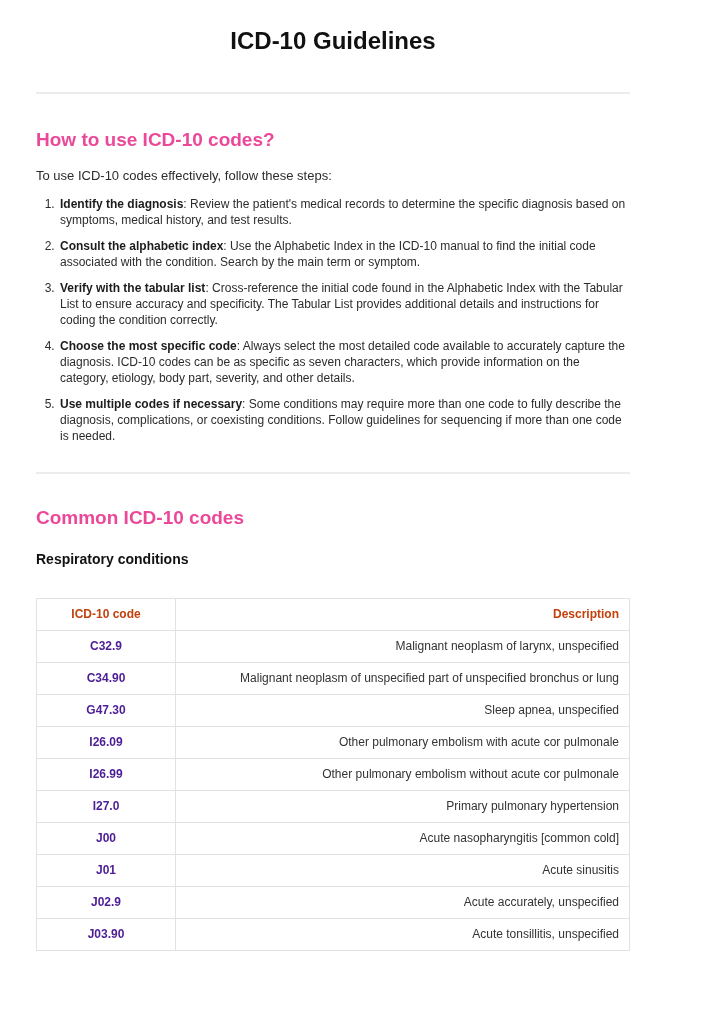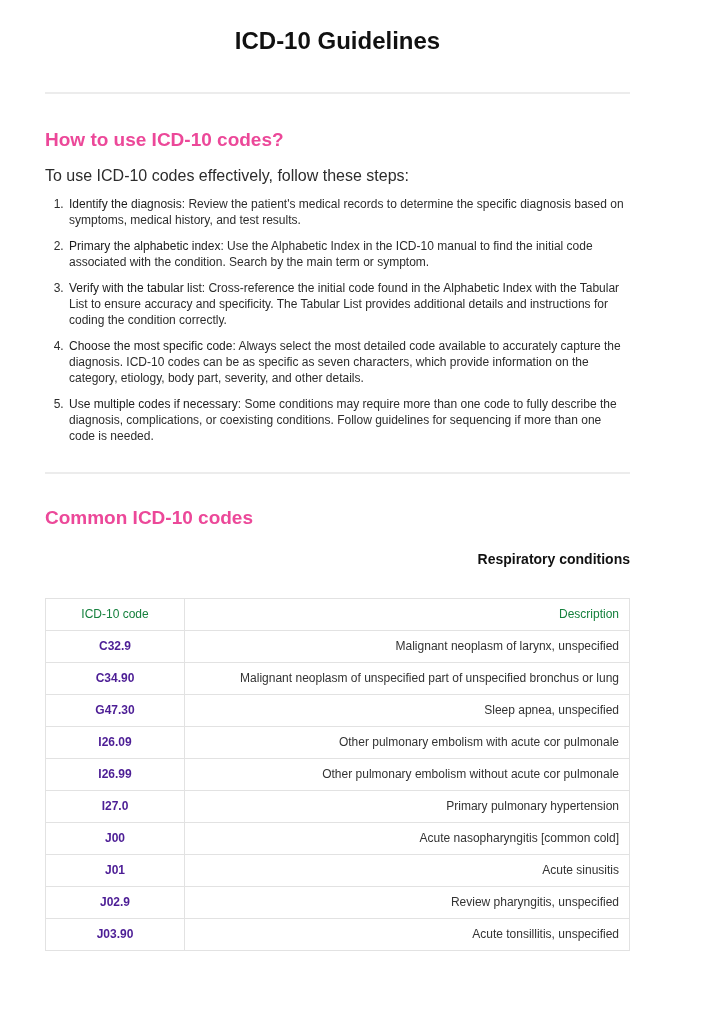--- a/index.html
+++ b/index.html
@@ -5,21 +5,21 @@
   html, body { margin: 0; padding: 0; background: #ffffff; }
   body {
     font-family: "Liberation Sans", sans-serif;
     color: #2c2c2c;
     -webkit-font-smoothing: antialiased;
   }
   .page {
     width: 672px;
     height: 1016px;
     box-sizing: border-box;
-    padding: 26px 42px 40px 45px;
+    padding: 26px 42px 40px 36px;
     background: #ffffff;
     overflow: hidden;
   }
   h1.doc-title {
     font-size: 24px;
     line-height: 30px;
     font-weight: bold;
     text-align: center;
     color: #111111;
     margin: 0;
@@ -34,63 +34,62 @@
   .rule-2 { margin-top: 28px; }
   h2.section-heading {
     font-size: 19px;
     line-height: 24px;
     font-weight: bold;
     color: #ec4899;
     margin: 34px 0 0 0;
   }
   h2.section-heading.second { margin-top: 32px; }
   p.intro {
-    font-size: 16px;
+    font-size: 13px;
     line-height: 16px;
     margin: 16px 0 0 0;
     color: #2c2c2c;
   }
   ol.steps {
     margin: 12px 0 0 0;
     padding: 0 0 0 22px;
     font-size: 12px;
     line-height: 16px;
     color: #2c2c2c;
   }
   ol.steps li {
     margin: 0 0 10px 0;
     padding-left: 2px;
   }
   ol.steps li:last-child { margin-bottom: 18px; }
-  ol.steps .step-lead { font-weight: normal; color: #1c1c1c; }
+  ol.steps .step-lead { font-weight: bold; color: #1c1c1c; }
   h3.sub-heading {
     font-size: 14px;
     line-height: 18px;
     font-weight: bold;
     color: #111111;
     margin: 20px 0 0 0;
-    text-align: right;
   }
   table.codes-table {
     margin-top: 30px;
     width: 100%;
     border-collapse: collapse;
     font-size: 12px;
     color: #333333;
   }
   table.codes-table th,
   table.codes-table td {
     border: 1px solid #e2e2e2;
     line-height: 15px;
     padding: 8px 10px;
     vertical-align: middle;
   }
   table.codes-table th {
-    font-weight: normal;
-    color: #15803d;
+    font-weight: bold;
+    color: #c2410c;
   }
   th.col-code, td.cell-code {
     width: 118px;
     text-align: center;
     font-weight: bold;
     color: #4c1d95;
   }
   th.col-desc, td.cell-desc {
     text-align: right;
     padding-left: 12px;
@@ -103,21 +102,21 @@
 
   <h1 class="doc-title">ICD-10 Guidelines</h1>
 
   <hr class="rule rule-1">
 
   <section>
     <h2 class="section-heading">How to use ICD-10 codes?</h2>
     <p class="intro">To use ICD-10 codes effectively, follow these steps:</p>
     <ol class="steps">
         <li><span class="step-lead">Identify the diagnosis</span><span>: Review the patient's medical records to determine the specific diagnosis based on symptoms, medical history, and test results.</span></li>
-        <li><span class="step-lead">Primary the alphabetic index</span><span>: Use the Alphabetic Index in the ICD-10 manual to find the initial code associated with the condition. Search by the main term or symptom.</span></li>
+        <li><span class="step-lead">Consult the alphabetic index</span><span>: Use the Alphabetic Index in the ICD-10 manual to find the initial code associated with the condition. Search by the main term or symptom.</span></li>
         <li><span class="step-lead">Verify with the tabular list</span><span>: Cross-reference the initial code found in the Alphabetic Index with the Tabular List to ensure accuracy and specificity. The Tabular List provides additional details and instructions for coding the condition correctly.</span></li>
         <li><span class="step-lead">Choose the most specific code</span><span>: Always select the most detailed code available to accurately capture the diagnosis. ICD-10 codes can be as specific as seven characters, which provide information on the category, etiology, body part, severity, and other details.</span></li>
         <li><span class="step-lead">Use multiple codes if necessary</span><span>: Some conditions may require more than one code to fully describe the diagnosis, complications, or coexisting conditions. Follow guidelines for sequencing if more than one code is needed.</span></li>
       </ol>
   </section>
 
   <hr class="rule rule-2">
 
   <section>
     <h2 class="section-heading second">Common ICD-10 codes</h2>
@@ -158,21 +157,21 @@
           <tr>
     <td class="cell-code">J00</td>
     <td class="cell-desc">Acute nasopharyngitis [common cold]</td>
   </tr>
           <tr>
     <td class="cell-code">J01</td>
     <td class="cell-desc">Acute sinusitis</td>
   </tr>
           <tr>
     <td class="cell-code">J02.9</td>
-    <td class="cell-desc">Review pharyngitis, unspecified</td>
+    <td class="cell-desc">Acute accurately, unspecified</td>
   </tr>
           <tr>
     <td class="cell-code">J03.90</td>
     <td class="cell-desc">Acute tonsillitis, unspecified</td>
   </tr>
         </tbody>
     </table>
   </section>
 
 </div>

